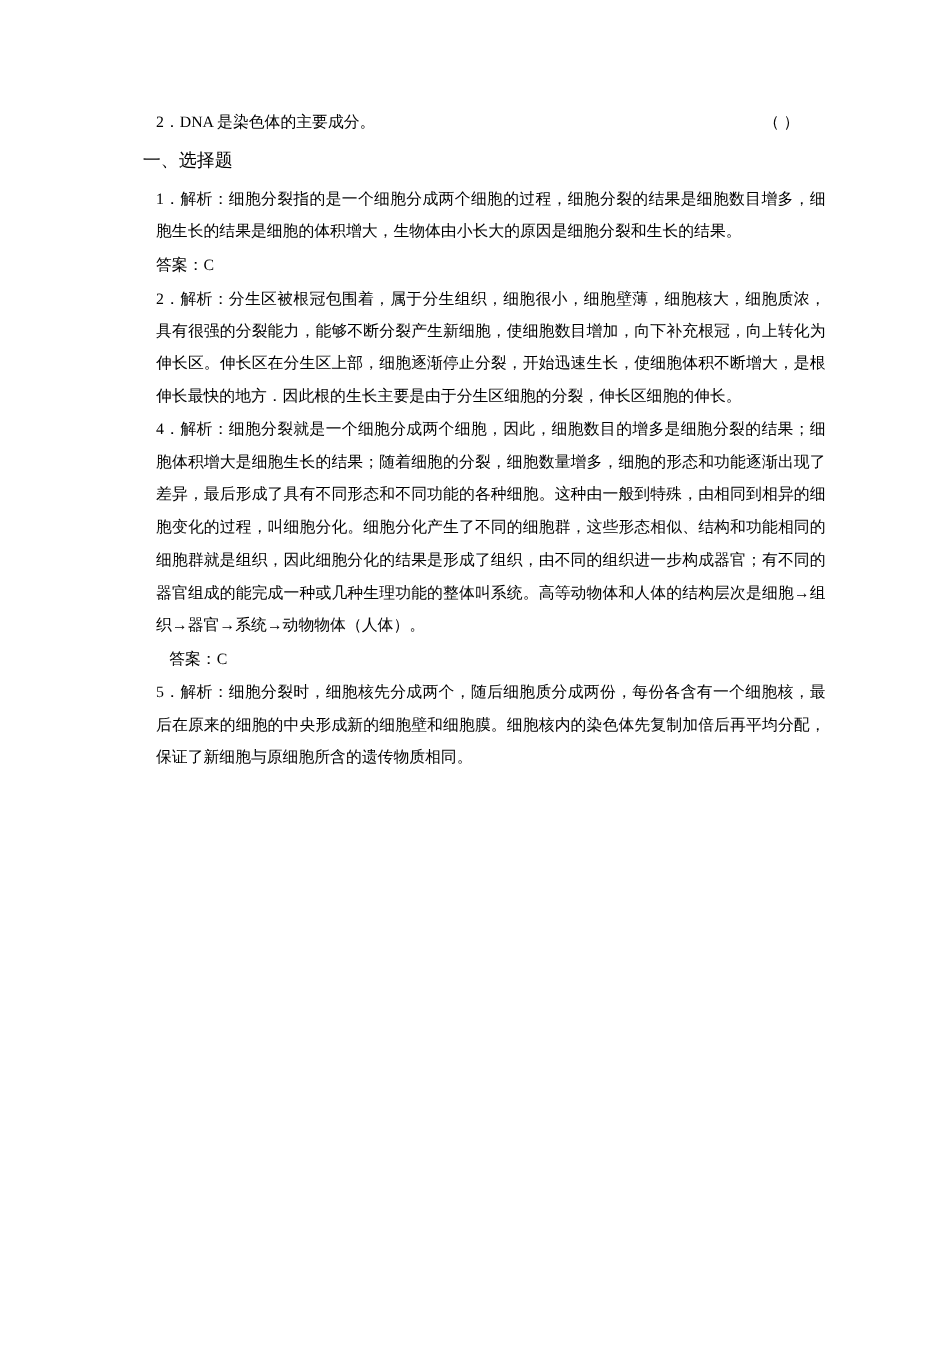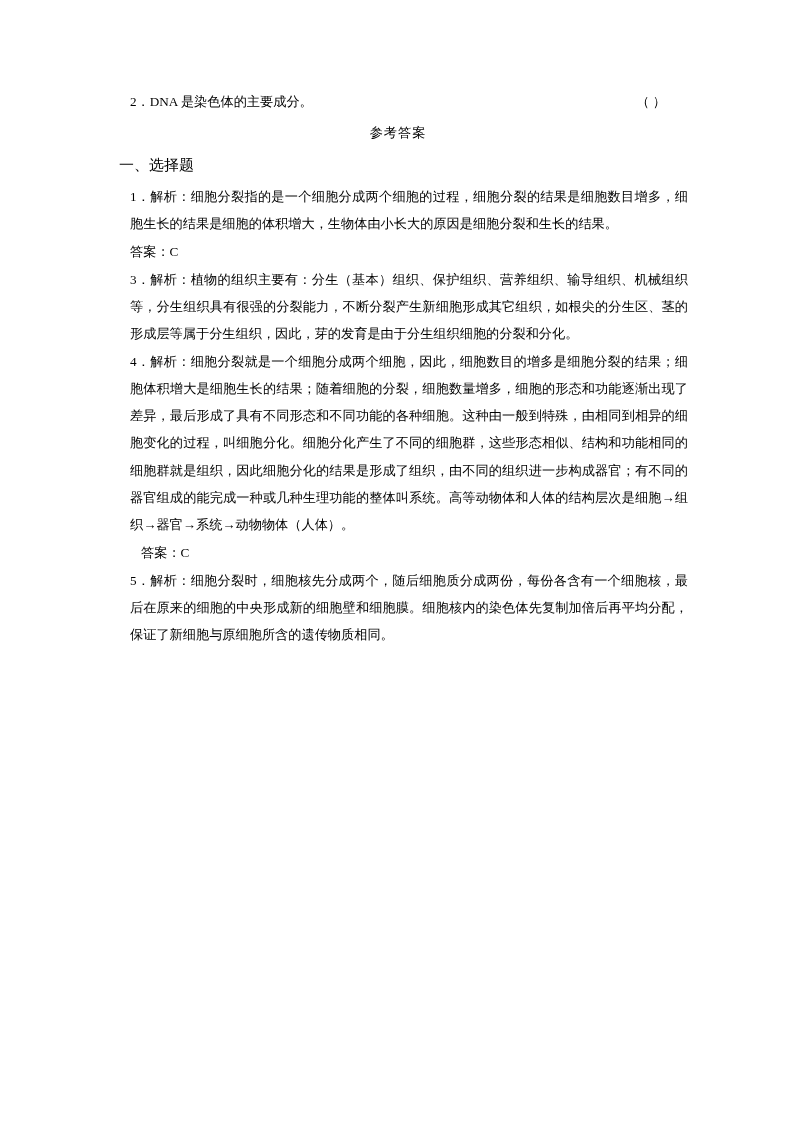--- a/index.html
+++ b/index.html
@@ -71,33 +71,32 @@
 <body>
 
 <div class="page">
   <div class="content">
 
     <div class="q-line">
       <span>2．</span><span>DNA 是染色体的主要成分。</span>
       <span class="bracket">（     ）</span>
     </div>
 
-    <div class="center-title">参考答案</div>
 
     <div class="section-head">一、选择题</div>
 
     <div class="item">
       <span class="num">1．</span><span>解析：</span><span>细胞分裂指的是一个细胞分成两个细胞的过程，细胞分裂的结果是细胞数目增多，细胞生长的结果是细胞的体积增大，生物体由小长大的原因是细胞分裂和生长的结果。</span>
     </div>
     <div class="answer">答案：C</div>
 
+    <div class="item">
+      <span class="num">2．</span><span>解析：</span><span>分生区被根冠包围着，属于分生组织，细胞很小，细胞壁薄，细胞核大，细胞质浓，具有很强的分裂能力，能够不断分裂产生新细胞，使细胞数目增加，向下补充根冠，向上转化为伸长区。伸长区在分生区上部，细胞逐渐停止分裂，开始迅速生长，使细胞体积不断增大，是根伸长最快的地方．因此根的生长主要是由于分生区细胞的分裂，伸长区细胞的伸长。</span>
+    </div>
 
-    <div class="item">
-      <span class="num">3．</span><span>解析：</span><span>植物的组织主要有：分生（基本）组织、保护组织、营养组织、输导组织、机械组织等，分生组织具有很强的分裂能力，不断分裂产生新细胞形成其它组织，如根尖的分生区、茎的形成层等属于分生组织，因此，芽的发育是由于分生组织细胞的分裂和分化。</span>
-    </div>
 
     <div class="item">
       <span class="num">4．</span><span>解析：</span><span>细胞分裂就是一个细胞分成两个细胞，因此，细胞数目的增多是细胞分裂的结果；细胞体积增大是细胞生长的结果；随着细胞的分裂，细胞数量增多，细胞的形态和功能逐渐出现了差异，最后形成了具有不同形态和不同功能的各种细胞。这种由一般到特殊，由相同到相异的细胞变化的过程，叫细胞分化。细胞分化产生了不同的细胞群，这些形态相似、结构和功能相同的细胞群就是组织，因此细胞分化的结果是形成了组织，由不同的组织进一步构成器官；有不同的器官组成的能完成一种或几种生理功能的整体叫系统。高等动物体和人体的结构层次是细胞→组织→器官→系统→动物物体（人体）。</span>
     </div>
     <div class="answer answer-indent">答案：C</div>
 
     <div class="item">
       <span class="num">5．</span><span>解析：</span><span>细胞分裂时，细胞核先分成两个，随后细胞质分成两份，每份各含有一个细胞核，最后在原来的细胞的中央形成新的细胞壁和细胞膜。细胞核内的染色体先复制加倍后再平均分配，保证了新细胞与原细胞所含的遗传物质相同。</span>
     </div>
 

